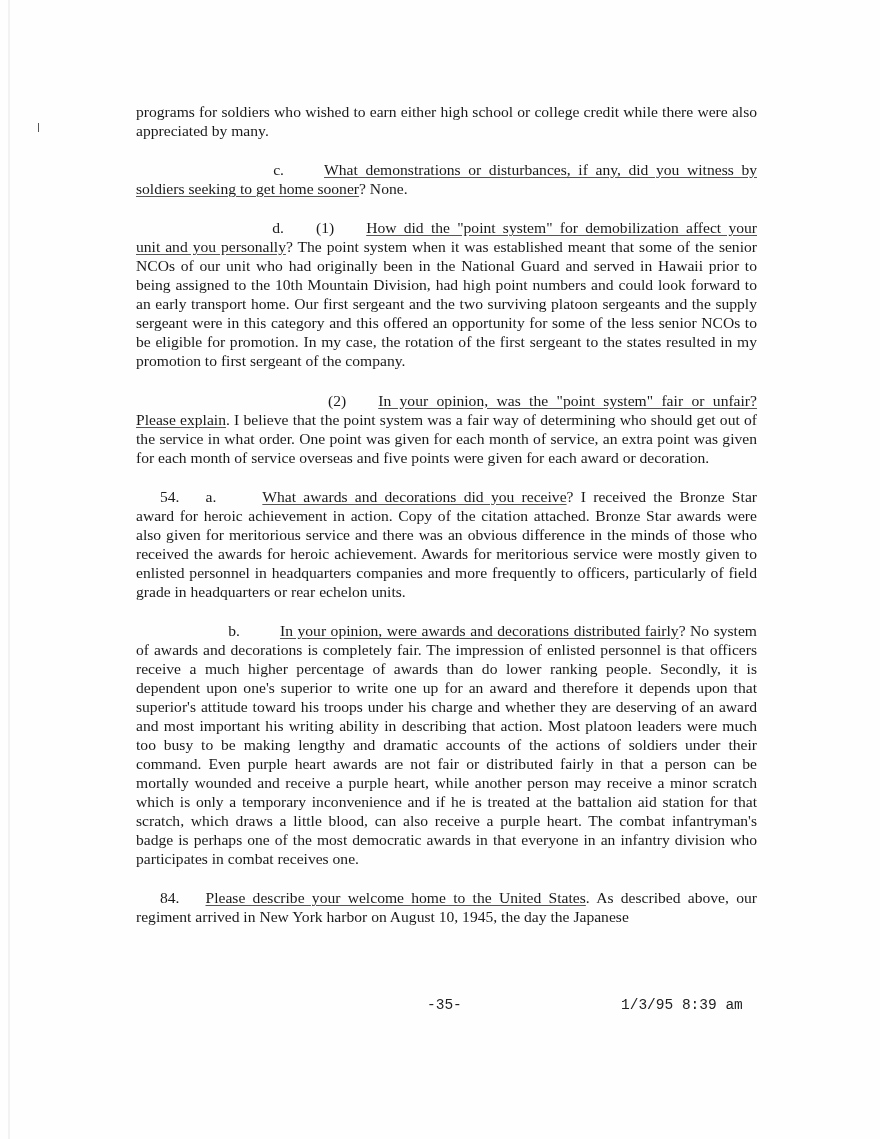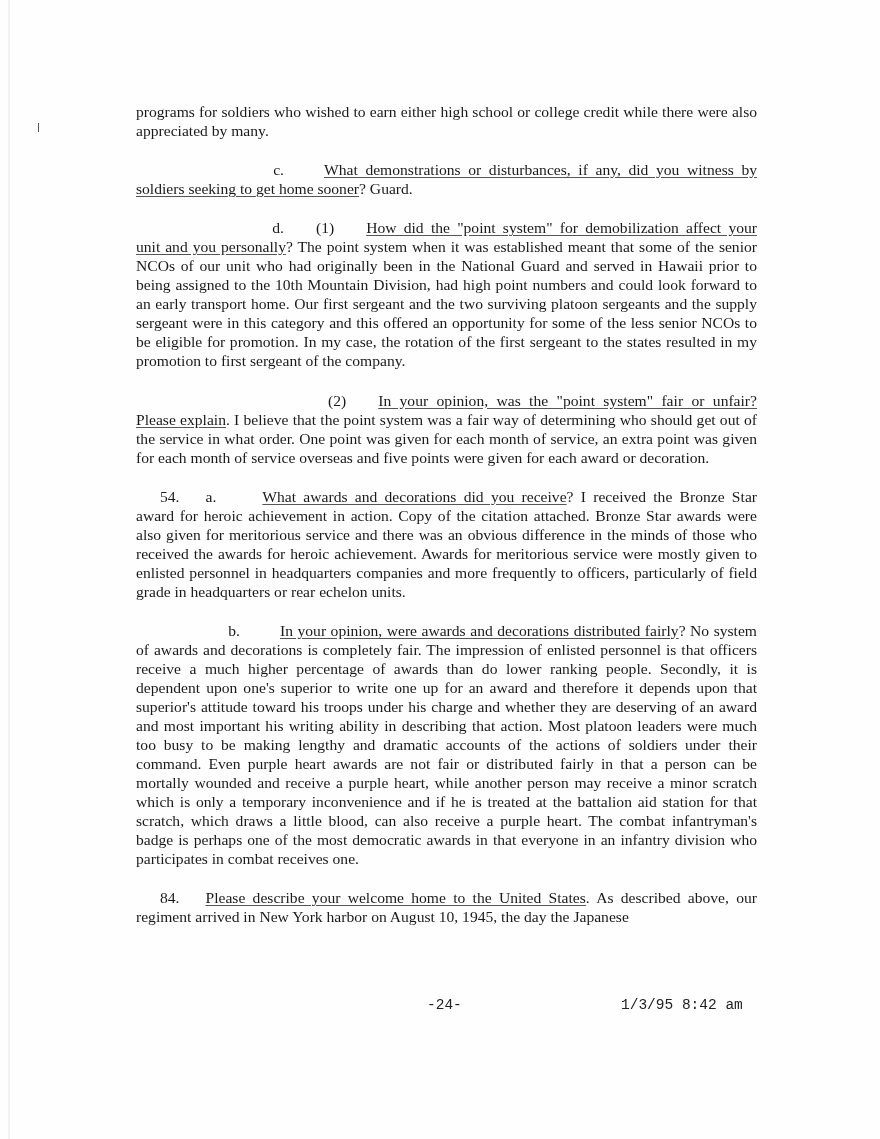--- a/index.html
+++ b/index.html
@@ -77,21 +77,21 @@
   <div class="scan-edge"></div>
   <div class="margin-mark"></div>
 
   <div class="body-text">
 
     <p class="para">
       <span>programs for soldiers who wished to earn either high school or college credit while there were also appreciated by many.</span>
     </p>
 
     <p class="para">
-      <span class="ind-c">c.</span><span class="gap"></span><span class="u">What demonstrations or disturbances, if any, did you witness by soldiers seeking to get home sooner</span><span>? Guard.</span>
+      <span class="ind-c">c.</span><span class="gap"></span><span class="u">What demonstrations or disturbances, if any, did you witness by soldiers seeking to get home sooner</span><span>? None.</span>
     </p>
 
     <p class="para">
       <span class="ind-c">d.</span><span style="display:inline-block;width:32px;"></span><span>(1)</span><span style="display:inline-block;width:32px;"></span><span class="u">How did the "point system" for demobilization affect your unit and you personally</span><span>? The point system when it was established meant that some of the senior NCOs of our unit who had originally been in the National Guard and served in Hawaii prior to being assigned to the 10th Mountain Division, had high point numbers and could look forward to an early transport home.  Our first sergeant and the two surviving platoon sergeants and the supply sergeant were in this category and this offered an opportunity for some of the less senior NCOs to be eligible for promotion.  In my case, the rotation of the first sergeant to the states resulted in my promotion to first sergeant of the company.</span>
     </p>
 
     <p class="para">
       <span style="display:inline-block;width:148px;"></span><span style="display:inline-block;width:44px;"></span><span>(2)</span><span style="display:inline-block;width:32px;"></span><span class="u">In your opinion, was the "point system" fair or unfair?  Please explain</span><span>.  I believe that the point system was a fair way of determining who should get out of the service in what order.  One point was given for each month of service, an extra point was given for each month of service overseas and five points were given for each award or decoration.</span>
     </p>
 
@@ -103,16 +103,16 @@
       <span class="ind-c" style="width:104px;">b.</span><span class="gap"></span><span class="u">In your opinion, were awards and decorations distributed fairly</span><span>?  No system of awards and decorations is completely fair.  The impression of enlisted personnel is that officers receive a much higher percentage of awards than do lower ranking people. Secondly, it is dependent upon one's superior to write one up for an award and therefore it depends upon that superior's attitude toward his troops under his charge and whether they are deserving of an award and most important his writing ability in describing that action.  Most platoon leaders were much too busy to be making lengthy and dramatic accounts of the actions of soldiers under their command.  Even purple heart awards are not fair or distributed fairly in that a person can be mortally wounded and receive a purple heart, while another person may receive a minor scratch which is only a temporary inconvenience and if he is treated at the battalion aid station for that scratch, which draws a little blood, can also receive a purple heart.  The combat infantryman's badge is perhaps one of the most democratic awards in that everyone in an infantry division who participates in combat receives one.</span>
     </p>
 
     <p class="para">
       <span style="display:inline-block;width:24px;"></span><span>84.</span><span style="display:inline-block;width:26px;"></span><span class="u">Please describe your welcome home to the United States</span><span>.  As described above, our regiment arrived in New York harbor on August 10, 1945, the day the Japanese</span>
     </p>
 
   </div>
 
   <div class="footer">
-    <span class="page-num">-24-</span>
-    <span class="timestamp">1/3/95 8:42 am</span>
+    <span class="page-num">-35-</span>
+    <span class="timestamp">1/3/95 8:39 am</span>
   </div>
 </div>
 
 </body></html>

